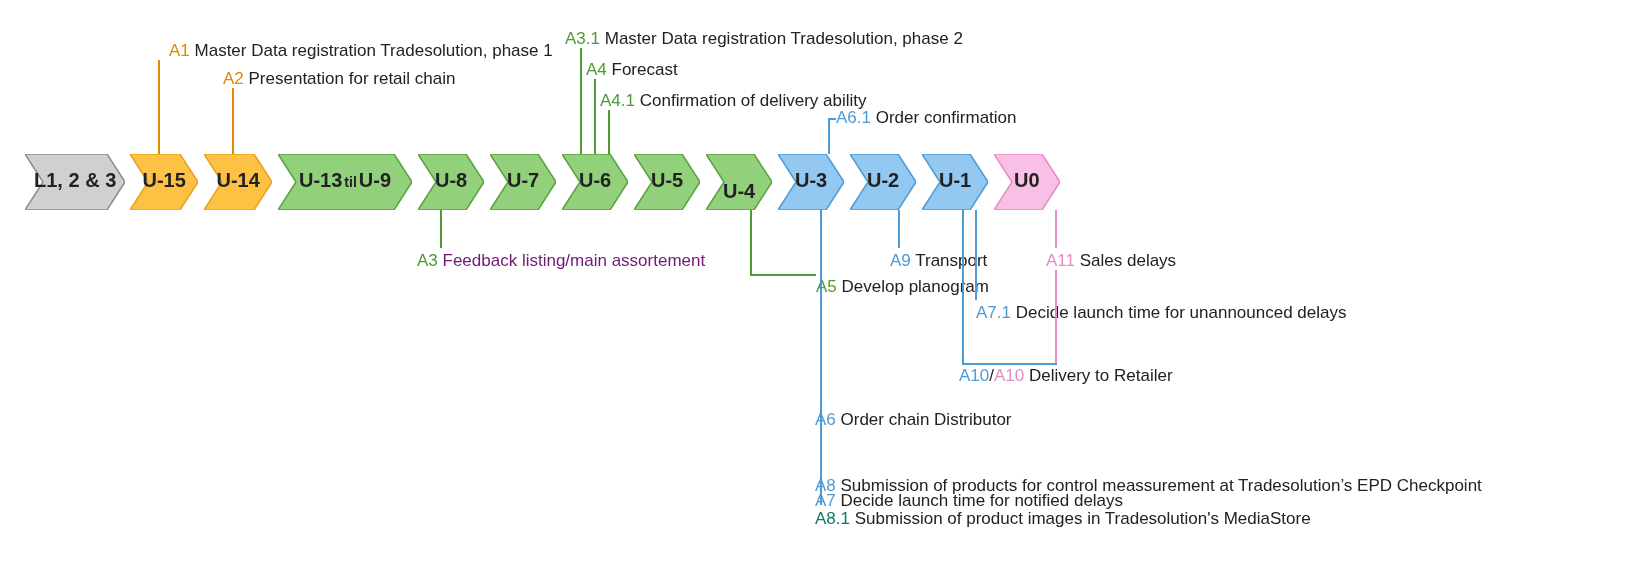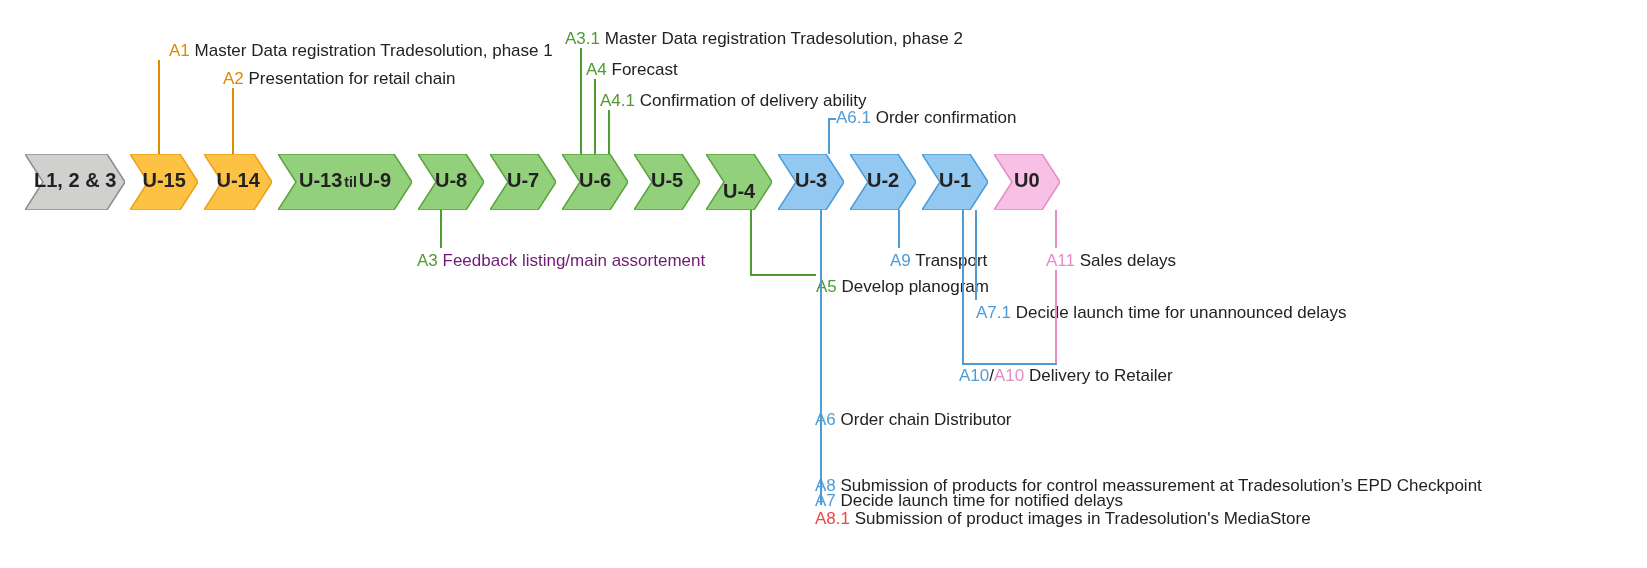--- a/index.html
+++ b/index.html
@@ -120,14 +120,14 @@
     <div class="ann-line" style="left: 975px; top: 210px; width: 2px; height: 90px; background: rgb(79, 155, 214);"></div>
     <div class="ann-text" style="left: 976px; top: 303px;"><span class="ann-code" style="color:#4f9bd6">A7.1</span> <span style="color:#222">Decide launch time for unannounced delays</span></div>
     <div class="ann-line" style="left: 962px; top: 210px; width: 2px; height: 153px; background: rgb(79, 155, 214);"></div>
     <div class="ann-line" style="left: 1055px; top: 270px; width: 2px; height: 93px; background: rgb(229, 140, 197);"></div>
     <div class="ann-line" style="left: 962px; top: 363px; height: 2px; width: 95px; background: rgb(79, 155, 214);"></div>
     <div class="ann-text" style="left: 959px; top: 366px;"><span style="color:#4f9bd6">A10</span><span style="color:#222">/</span><span style="color:#e58cc5">A10</span> <span style="color:#222">Delivery to Retailer</span></div>
     <div class="ann-line" style="left: 820px; top: 210px; width: 2px; height: 295px; background: rgb(79, 155, 214);"></div>
     <div class="ann-text" style="left: 815px; top: 410px;"><span class="ann-code" style="color:#4f9bd6">A6</span> <span style="color:#222">Order chain Distributor</span></div>
     <div class="ann-text" style="left: 815px; top: 443px; margin-top: 48px;"><span class="ann-code" style="color:#4f9bd6">A7</span> <span style="color:#222">Decide launch time for notified delays</span></div>
     <div class="ann-text" style="left: 815px; top: 476px;"><span class="ann-code" style="color:#4f9bd6">A8</span> <span style="color:#222">Submission of products  for control meassurement at Tradesolution’s EPD Checkpoint</span></div>
-    <div class="ann-text" style="left: 815px; top: 509px;"><span class="ann-code" style="color:#ef4444">A8.1</span> <span style="color:#222">Submission of product images in Tradesolution's MediaStore</span></div>
+    <div class="ann-text" style="left: 815px; top: 509px;"><span class="ann-code" style="color:#0f766e">A8.1</span> <span style="color:#222">Submission of product images in Tradesolution's MediaStore</span></div>
   </div>
 
 </body></html>

